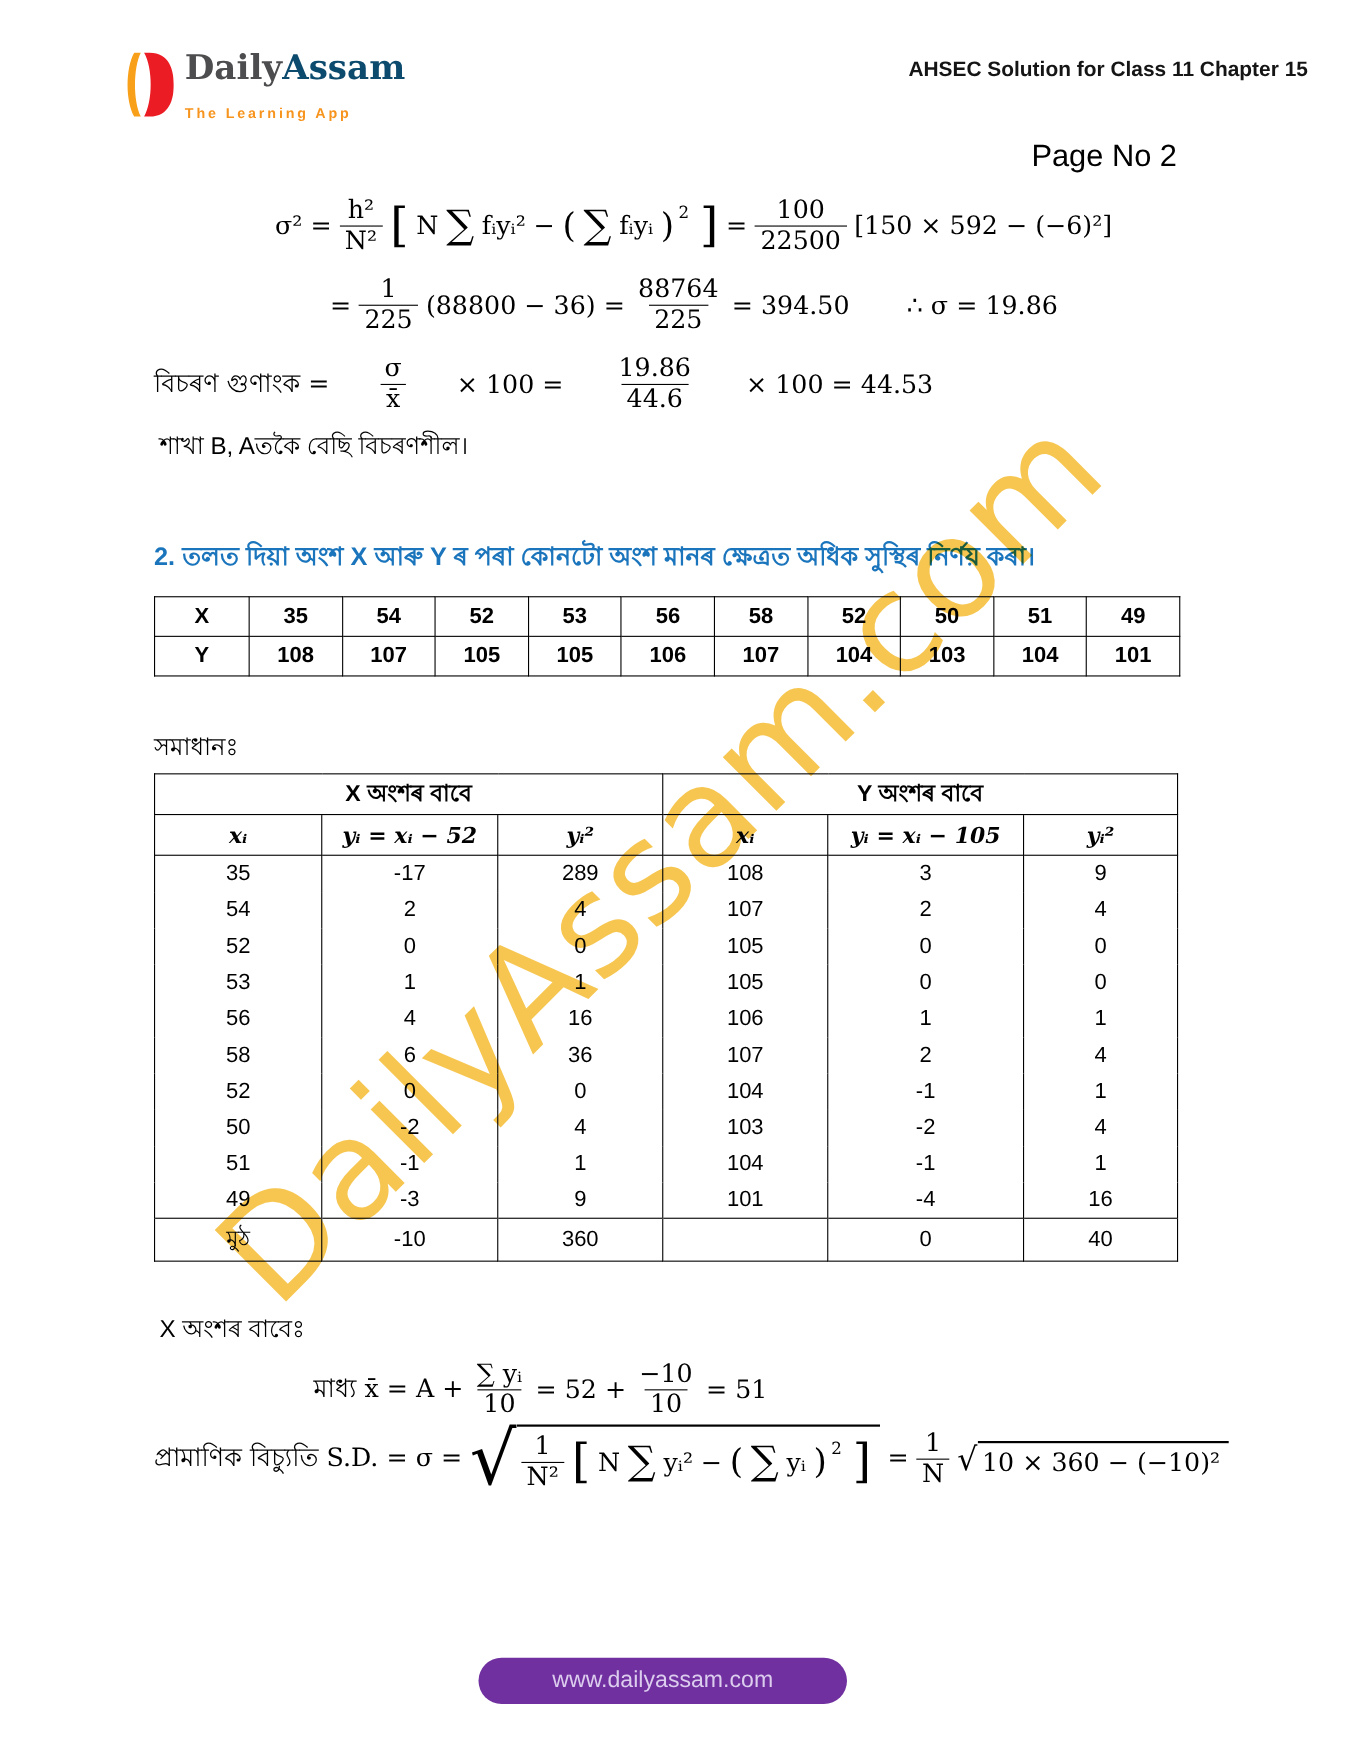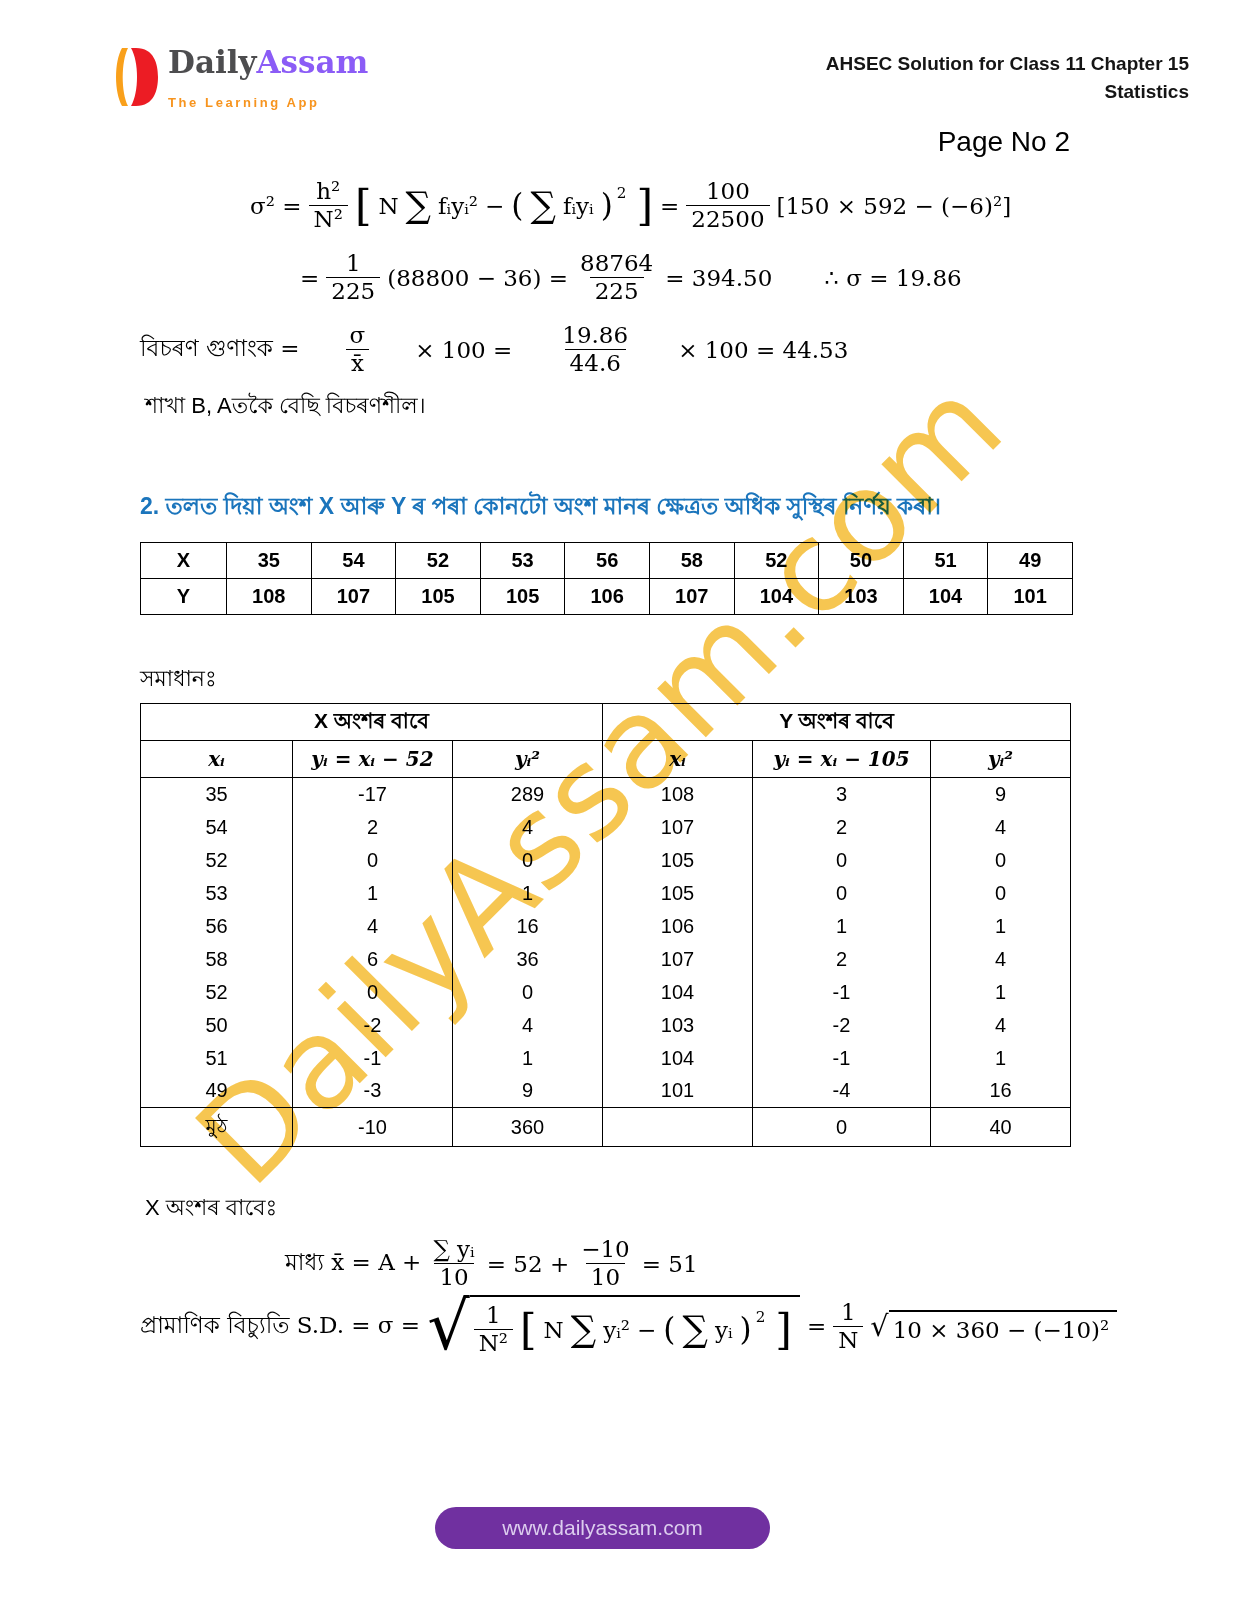--- a/index.html
+++ b/index.html
@@ -8,21 +8,21 @@
     width:1236px; height:1600px; position:relative; overflow:hidden;
     font-family:"Liberation Sans","DejaVu Sans",sans-serif; color:#000;
   }
   .page { position:relative; width:1236px; height:1600px; background:#fff; }
   .abs { position:absolute; }
 
   
   .logo { left:112px; top:46px; display:flex; gap:10px; align-items:flex-start; }
   .logo-name { font-family:"DejaVu Serif",serif; font-weight:bold; font-size:31px; line-height:1.05; }
   .logo-daily { color:#4D4D4F; }
-  .logo-assam { color:#8b5cf6;text-align:center; }
+  .logo-assam { color:#0c4a6e;text-align:center; }
   .logo-tagline { color:#F7941E; font-weight:bold; font-size:13px; letter-spacing:2.6px; margin-top:16px; }
   .header-right { right:47px; top:50px; text-align:right; font-weight:bold; font-size:19px; line-height:1.45; color:#151515; }
   .page-no { right:166px; top:126px; font-size:28px; }
 
   
   .math { position:absolute; display:flex; align-items:center; column-gap:7px;
           font-family:"DejaVu Serif","DejaVu Sans",serif; font-size:23px; white-space:nowrap; }
   .frac { display:inline-flex; flex-direction:column; align-items:center; line-height:1.18; text-align:center; }
   .frac .fn, .frac .fd { padding:0 5px; }
   .frac .fd { border-top:1.6px solid #000; }
@@ -79,21 +79,20 @@
     <div>
       <div class="logo-name">
         <span class="logo-daily">Daily</span><span class="logo-assam">Assam</span>
       </div>
       <div class="logo-tagline">The Learning App</div>
     </div>
   </div>
 
   <div class="abs header-right">
     <div>AHSEC Solution for Class 11 Chapter 15</div>
-    <div>Statistics</div>
   </div>
 
   <div class="abs page-no">Page No 2</div>
 
   <div class="math" style="left:250px; top:178px;">
     <span>σ² =</span>
     <span class="frac">
       <span class="fn">h²</span>
       <span class="fd">N²</span>
     </span>

